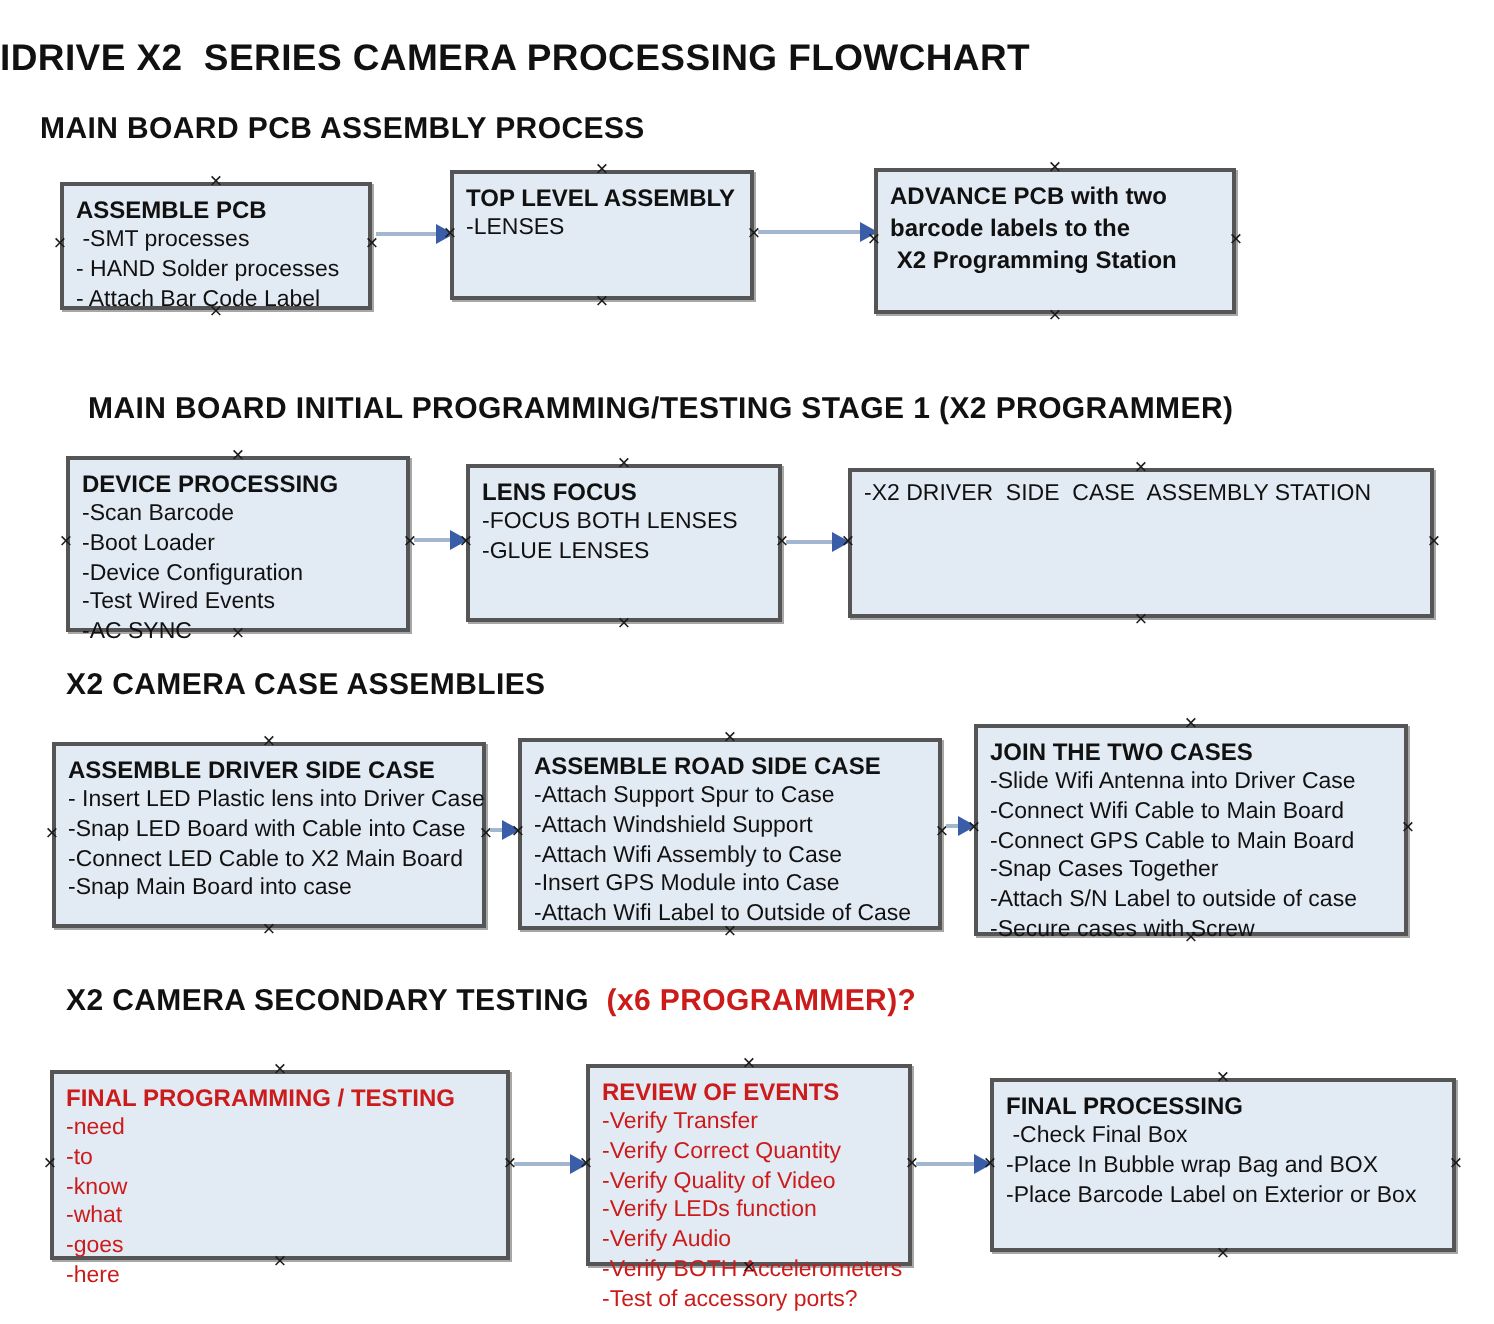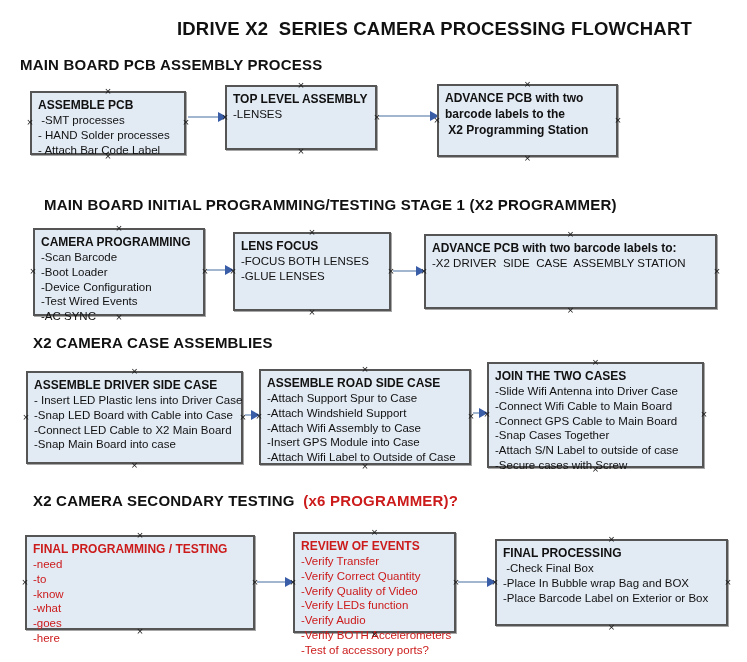--- a/index.html
+++ b/index.html
@@ -10,21 +10,21 @@
     --arrow-line:#a3b6cf;
     --arrow-head:#3a5da8;
   }
   html,body{margin:0;padding:0;background:#ffffff;}
   #canvas{
     position:relative;width:747px;height:662px;background:#ffffff;
     font-family:"Liberation Sans", sans-serif;color:var(--text);
     overflow:hidden;
   }
   .main-title{
-    position:absolute;left:0;top:18px;width:692px;text-align:right;
+    position:absolute;left:0;top:18px;width:692px;text-align:left;
     font-size:18.5px;font-weight:bold;white-space:pre;letter-spacing:.2px;
   }
   .sec-header{
     position:absolute;font-size:15px;font-weight:bold;white-space:pre;letter-spacing:.2px;
   }
   .sec-header .red{color:var(--red);}
   .fbox{
     position:absolute;background:var(--box-fill);
     border:2px solid var(--box-border);
     box-shadow:1px 1px 0 rgba(60,60,60,.45);
@@ -93,21 +93,21 @@
     <div class="blines"></div>
   <span class="hx hx-t">×</span>
       <span class="hx hx-b">×</span>
       <span class="hx hx-l">×</span>
       <span class="hx hx-r">×</span>
     </div>
 
   <div class="sec-header" style="left:20px;top:196px;margin-left:24px;"><span>MAIN BOARD INITIAL PROGRAMMING/TESTING STAGE 1 (X2 PROGRAMMER)</span><span class="red"></span></div>
 
   <div class="fbox" style="left:33px;top:228px;width:172px;height:88px;">
-    <div class="btitle">CAMERA PROGRAMMING</div>
+    <div class="btitle">DEVICE PROCESSING</div>
     <div class="blines">
         <div class="line">-Scan Barcode</div>
         <div class="line">-Boot Loader</div>
         <div class="line">-Device Configuration</div>
         <div class="line">-Test Wired Events</div>
         <div class="line">-AC SYNC</div>
       </div>
   <span class="hx hx-t">×</span>
       <span class="hx hx-b">×</span>
       <span class="hx hx-l">×</span>
@@ -120,21 +120,20 @@
         <div class="line">-FOCUS BOTH LENSES</div>
         <div class="line">-GLUE LENSES</div>
       </div>
   <span class="hx hx-t">×</span>
       <span class="hx hx-b">×</span>
       <span class="hx hx-l">×</span>
       <span class="hx hx-r">×</span>
     </div>
   <div class="arrow" style="left:393px;top:270px;width:30px;"></div>
   <div class="fbox" style="left:424px;top:234px;width:293px;height:75px;">
-    <div class="btitle">ADVANCE PCB with two barcode labels to:</div>
     <div class="blines">
         <div class="line">-X2 DRIVER  SIDE  CASE  ASSEMBLY STATION</div>
       </div>
   <span class="hx hx-t">×</span>
       <span class="hx hx-b">×</span>
       <span class="hx hx-l">×</span>
       <span class="hx hx-r">×</span>
     </div>
 
   <div class="sec-header" style="left:33px;top:334px;"><span>X2 CAMERA CASE ASSEMBLIES</span><span class="red"></span></div>

